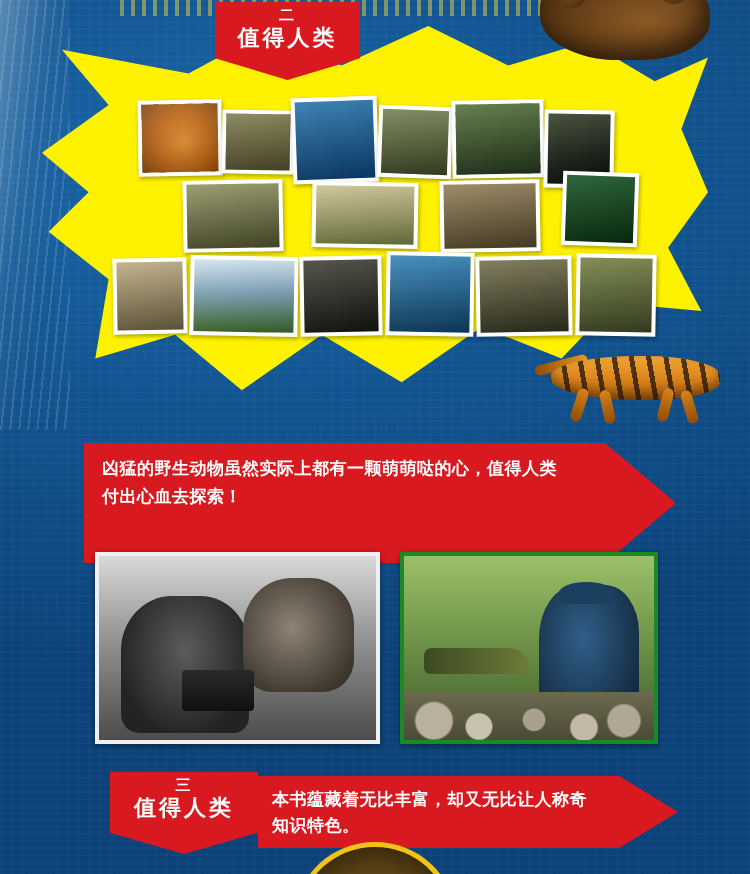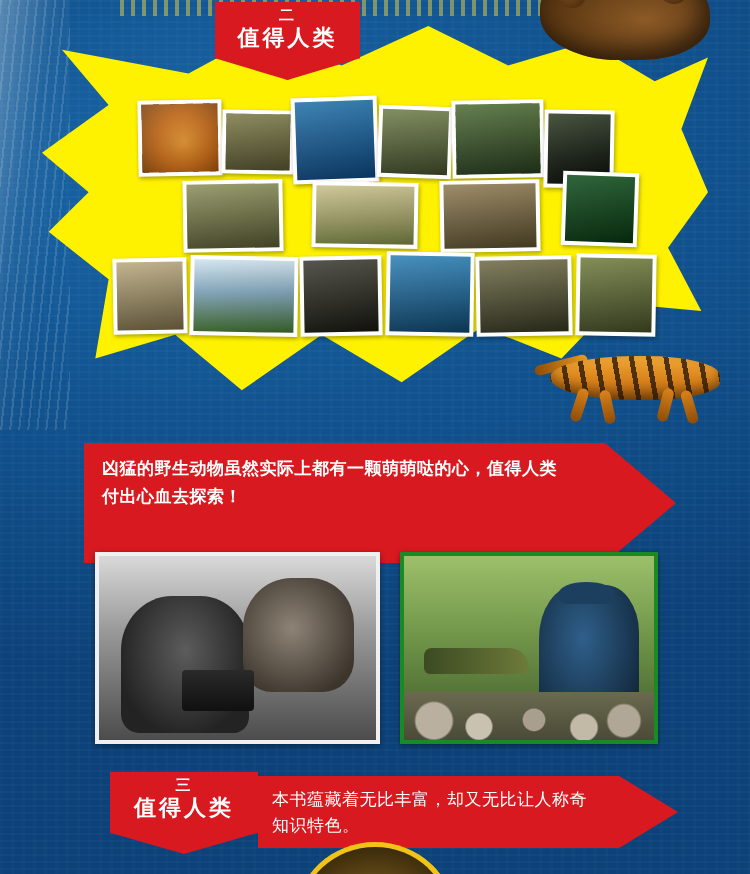--- a/index.html
+++ b/index.html
@@ -267,21 +267,21 @@
     width: 420px;
     height: 72px;
     clip-path: polygon(0 0, 86% 0, 100% 50%, 86% 100%, 0 100%);
     padding: 10px 12px 10px 14px;
   }
   #feature-banner p {
     margin: 0;
     color: #ffffff;
     font-size: 17px;
     line-height: 1.55;
-    font-weight: normal;
+    font-weight: bold;
     letter-spacing: 0.5px;
   }
 
   
   .framed {
     position: absolute;
     box-sizing: border-box;
     border: 4px solid #ffffff;
     box-shadow: 0 2px 6px rgba(0,0,0,0.4);
   }

